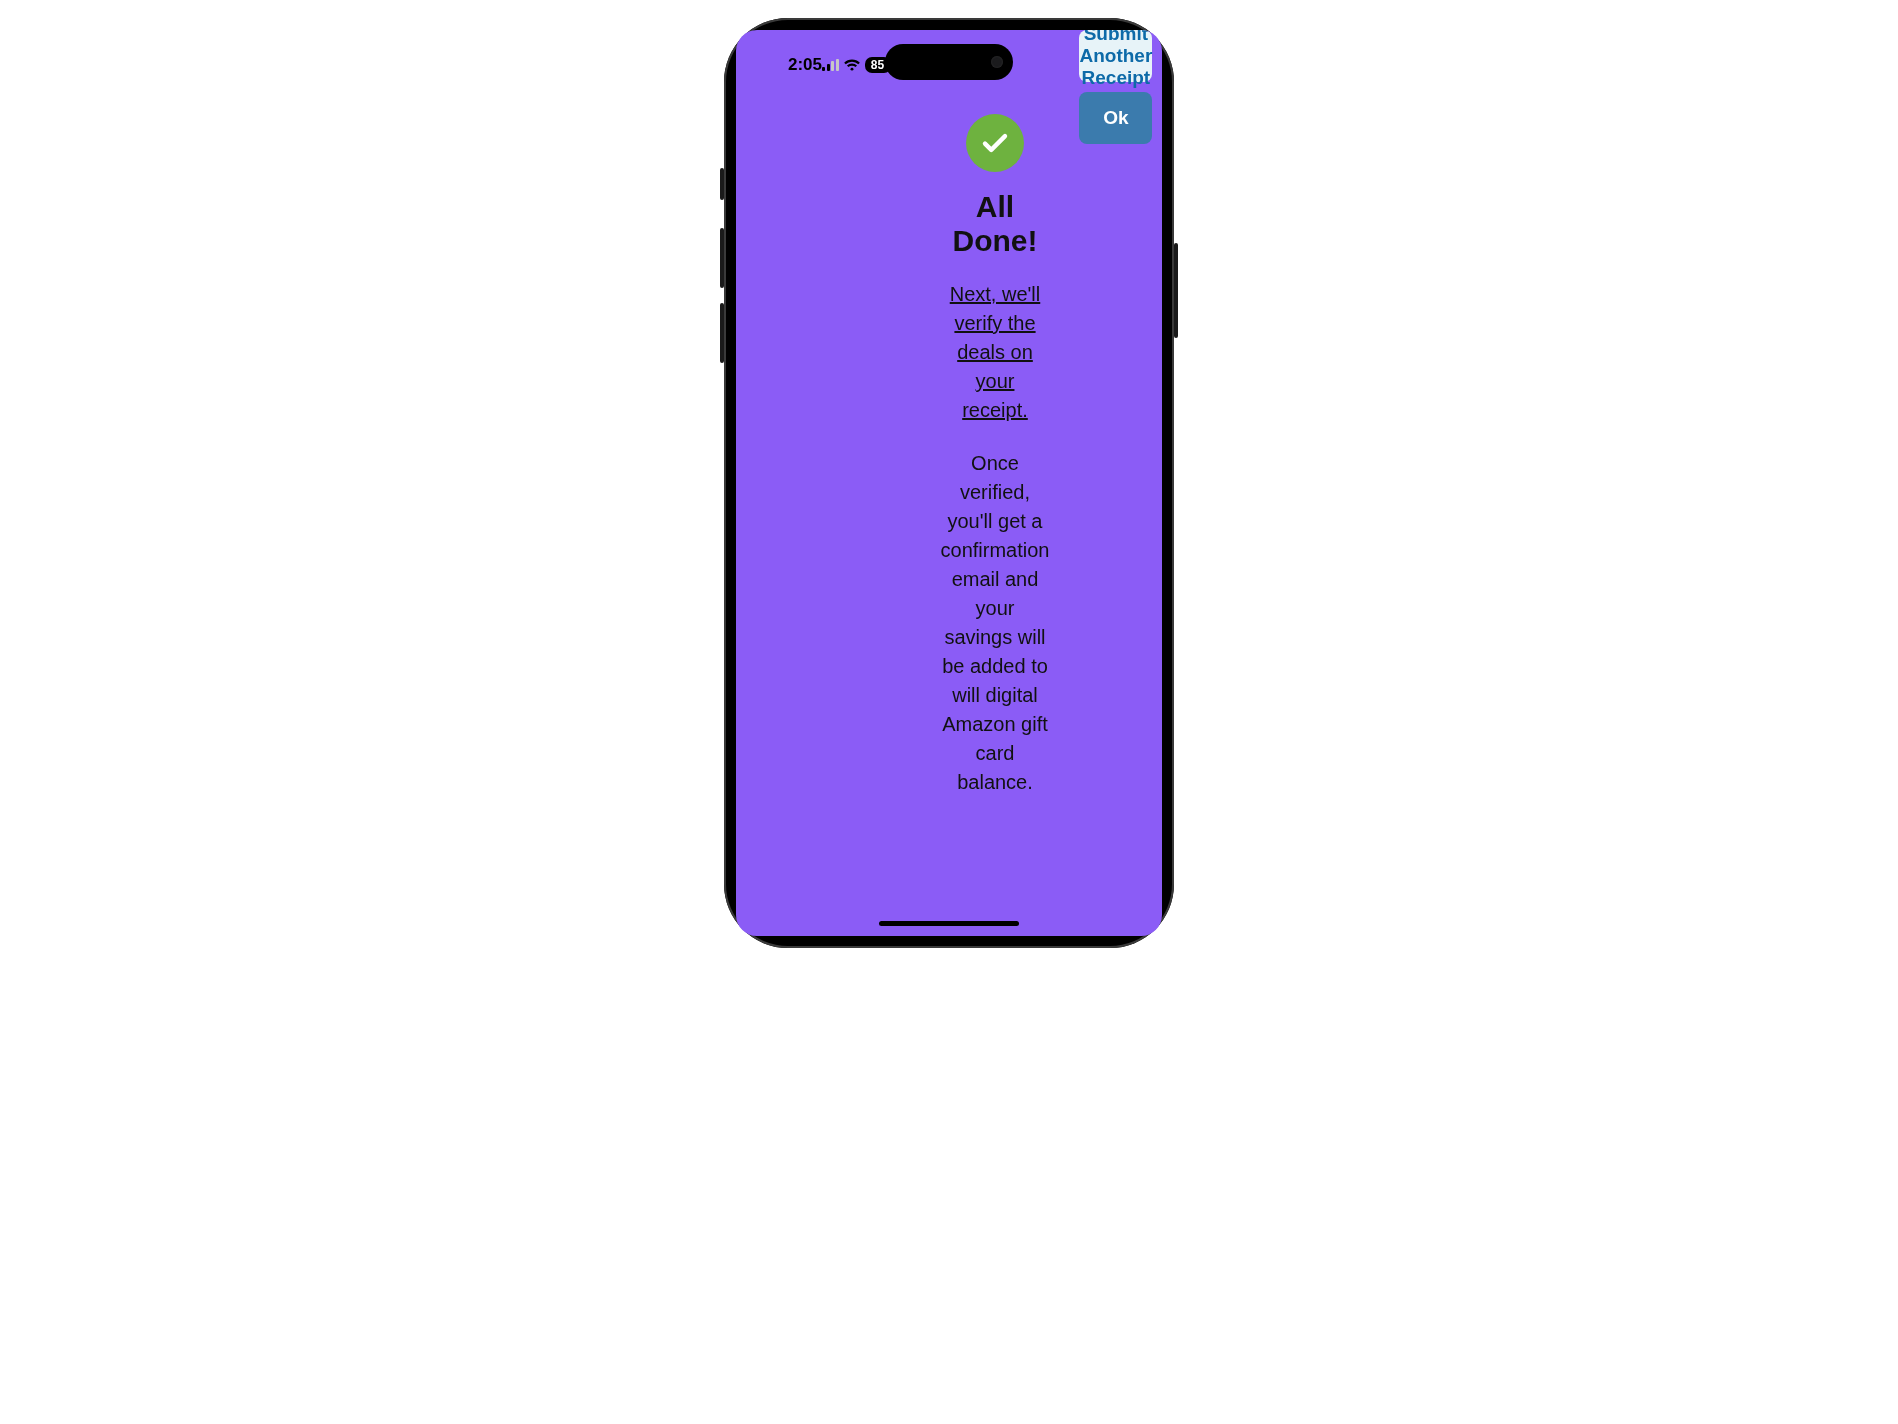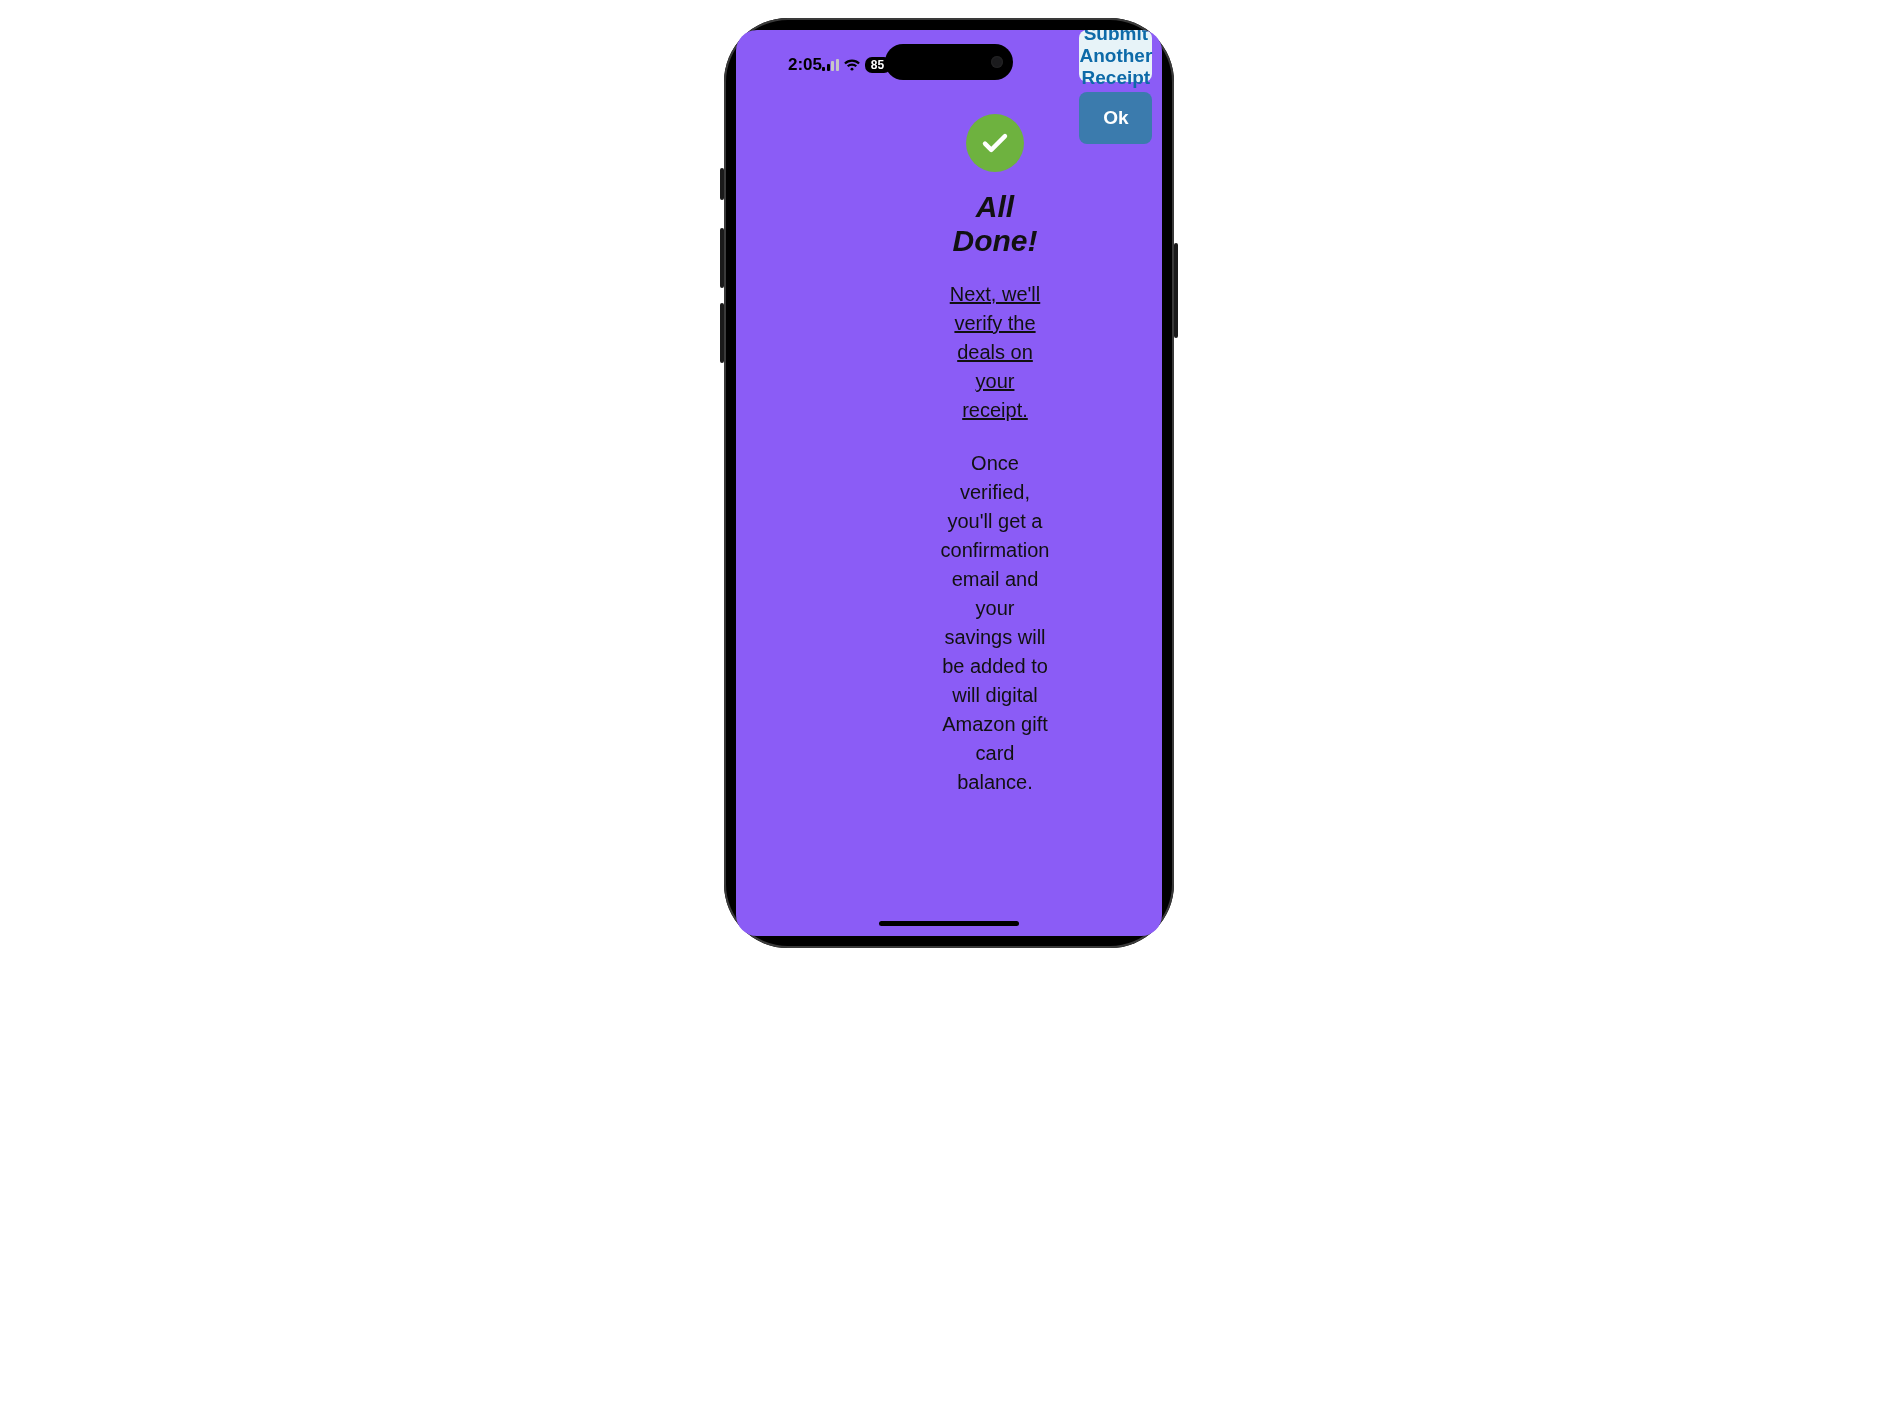--- a/index.html
+++ b/index.html
@@ -95,21 +95,20 @@
     }
     .check-circle {
       width: 58px; height: 58px; border-radius: 50%;
       background: #6eb23f;
       display: flex; align-items: center; justify-content: center;
     }
     .check-circle svg { width: 30px; height: 30px; }
     .title {
       font-size: 30px; font-weight: 700; color: #111;
       margin-top: 18px;
-      font-style: italic;
     }
     .para {
       font-size: 20px; color: #111; line-height: 1.45;
       margin-top: 24px; padding: 0 4px;
     }
     .para.first { margin-top: 22px; text-decoration: underline; }
 
     .button-area {
       padding: 0 12px 18px;
       display: flex; flex-direction: column; gap: 10px;

